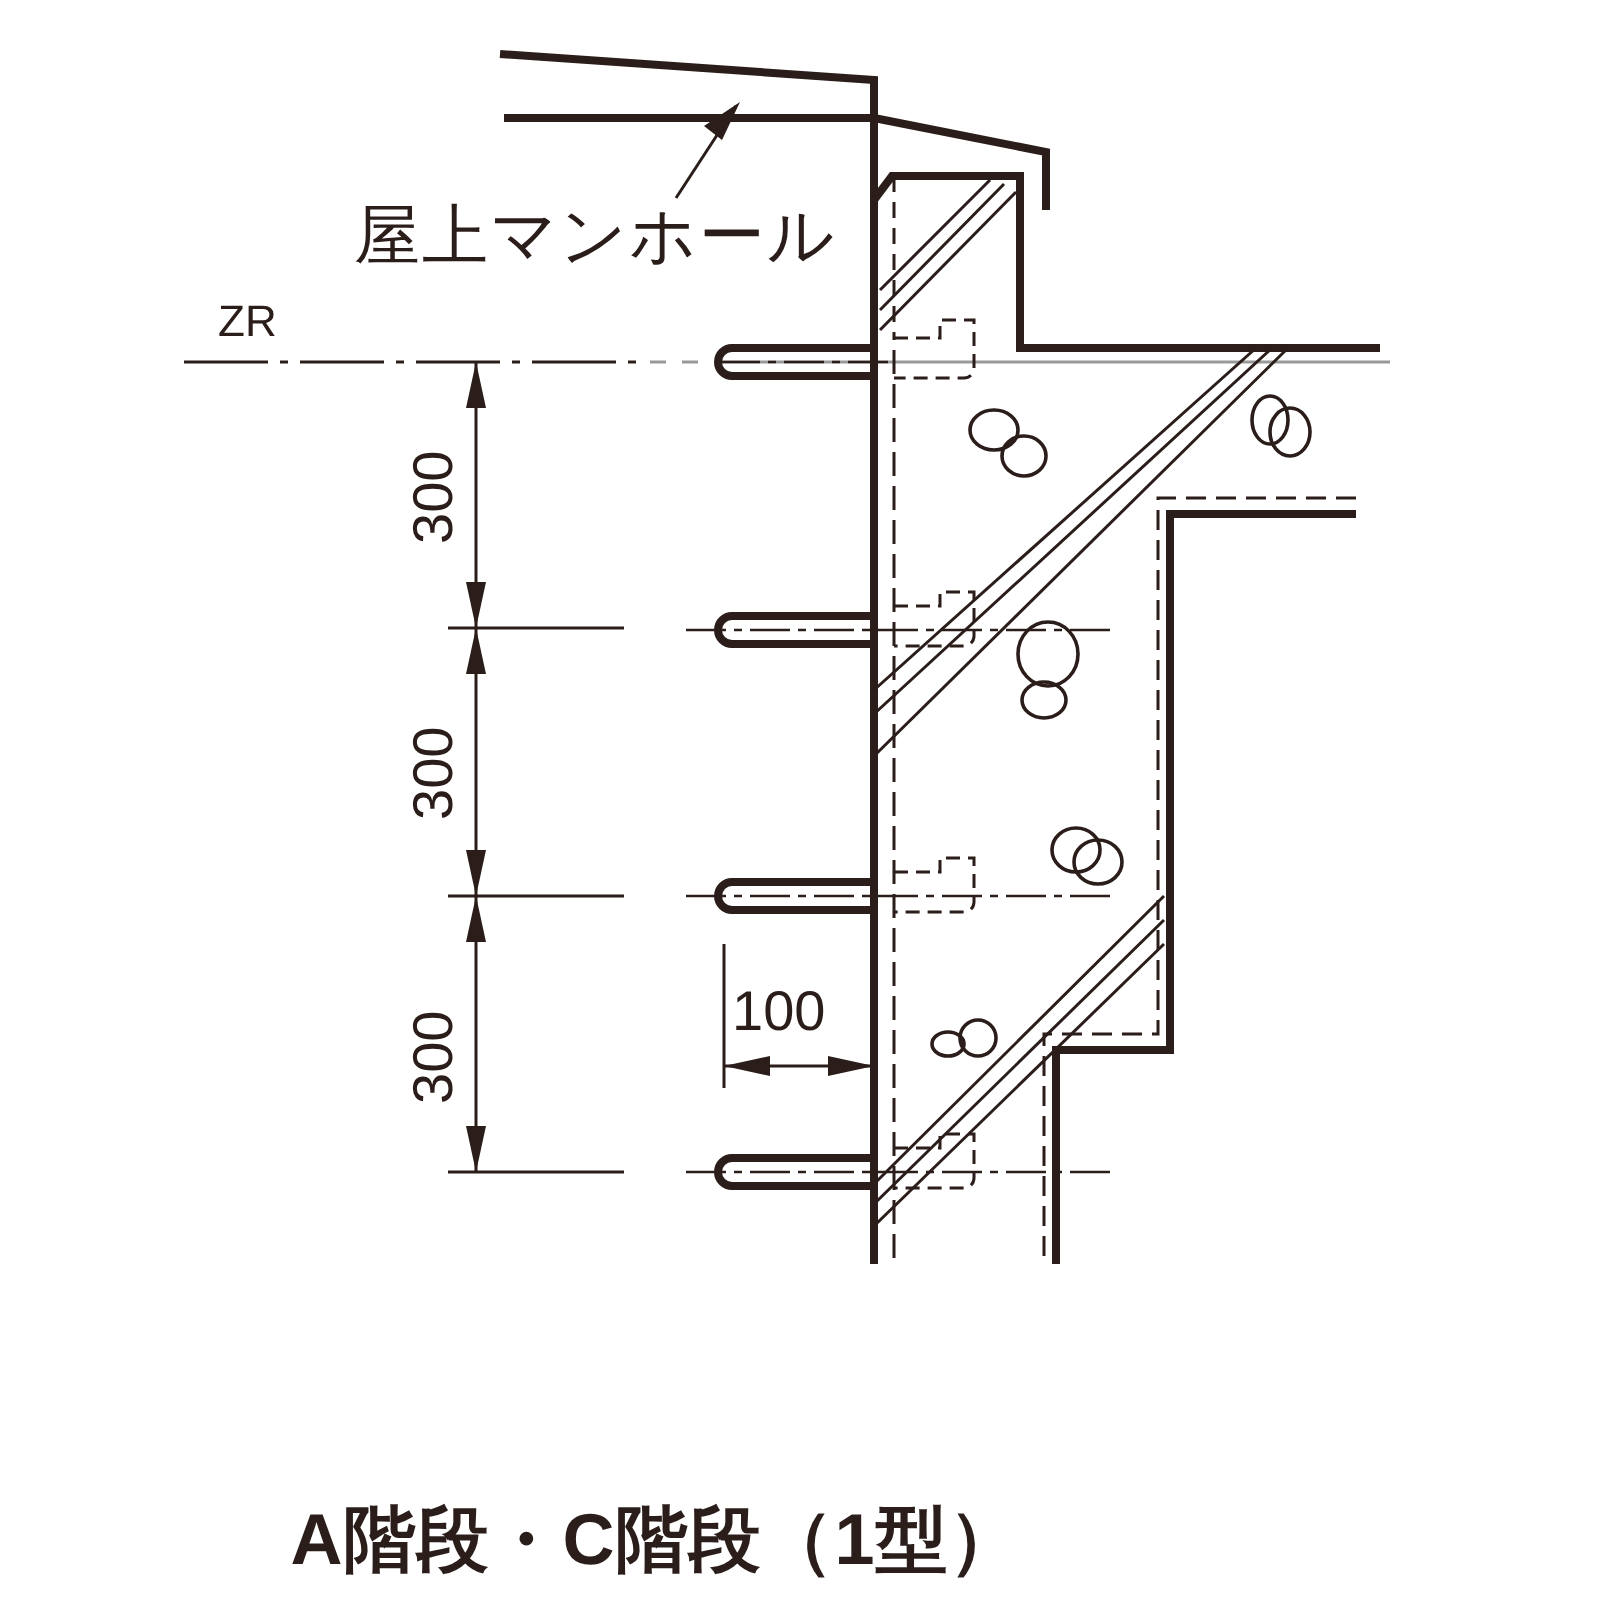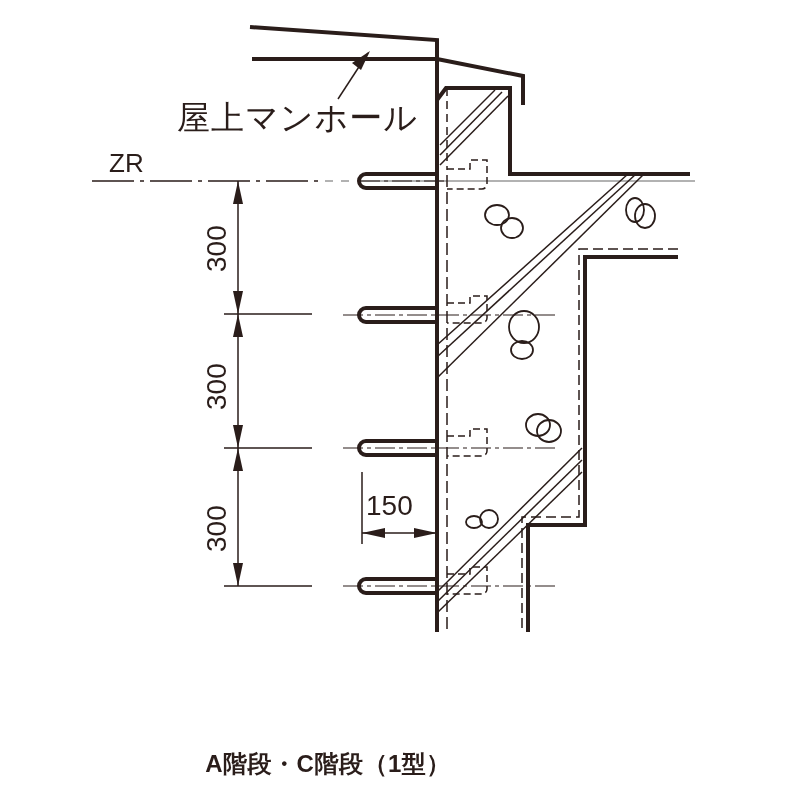--- a/index.html
+++ b/index.html
@@ -1,26 +1,26 @@
 <!DOCTYPE html>
 <html><head>
 <meta charset="utf-8">
 <style>
   html, body { margin: 0; padding: 0; background: #ffffff; }
   body { width: 800px; height: 800px; position: relative; overflow: hidden; }
   #canvas { position: absolute; left: 0; top: 0; width: 800px; height: 800px; }
   .lbl { position: absolute; font-family: "Liberation Sans", "DejaVu Sans", sans-serif; color: #2a1d1a; white-space: nowrap; line-height: 1; }
   .manhole-label { left: 177px; top: 101px; font-size: 33px; letter-spacing: 1px; }
-  .zr-label { left: 109px; top: 150px; font-size: 26px; }
+  .zr-label { left: 109px; top: 150px; font-size: 22px; }
   .dim-v { font-size: 28px; transform-origin: left top; transform: rotate(-90deg); }
   .dim-300-1 { left: 203px; top: 272px; }
   .dim-300-2 { left: 203px; top: 410px; }
   .dim-300-3 { left: 203px; top: 552px; }
   .dim-150 { left: 366px; top: 492px; font-size: 28px; }
-  .caption { left: 0; width: 656px; top: 752px; text-align: center; font-size: 24px; font-weight: bold; letter-spacing: 0.5px; }
+  .caption { left: 0; width: 656px; top: 752px; text-align: center; font-size: 36px; font-weight: bold; letter-spacing: 0.5px; }
 </style>
 </head>
 <body>
 
 <svg id="canvas" viewBox="0 0 800 800" xmlns="http://www.w3.org/2000/svg">
   <g fill="none" stroke="#2a1d1a" stroke-linecap="butt" stroke-linejoin="miter">
 
     <g>
       <polyline points="250,27 437,40 437,175" stroke-width="4"></polyline>
       <line x1="252" y1="59" x2="436" y2="59" stroke-width="4"></line>
@@ -125,14 +125,14 @@
       <polygon points="437,533 414,528 414,538"></polygon>
     </g>
   </g>
 </svg>
 
 <div class="lbl manhole-label">屋上マンホール</div>
 <div class="lbl zr-label">ZR</div>
 <div class="lbl dim-v dim-300-1">300</div>
 <div class="lbl dim-v dim-300-2">300</div>
 <div class="lbl dim-v dim-300-3">300</div>
-<div class="lbl dim-150">150</div>
+<div class="lbl dim-150">100</div>
 <div class="lbl caption">A階段・C階段（1型）</div>
 
 </body></html>

